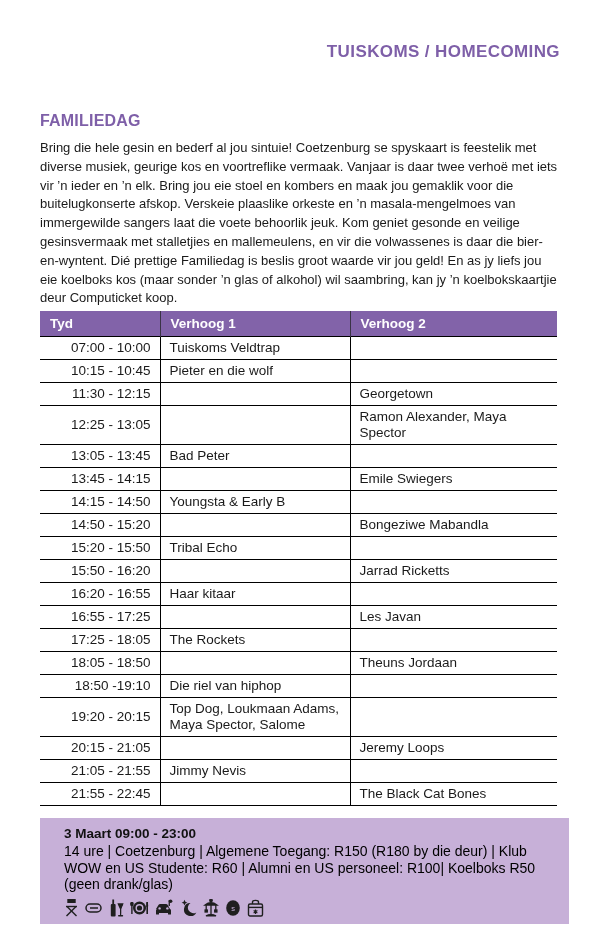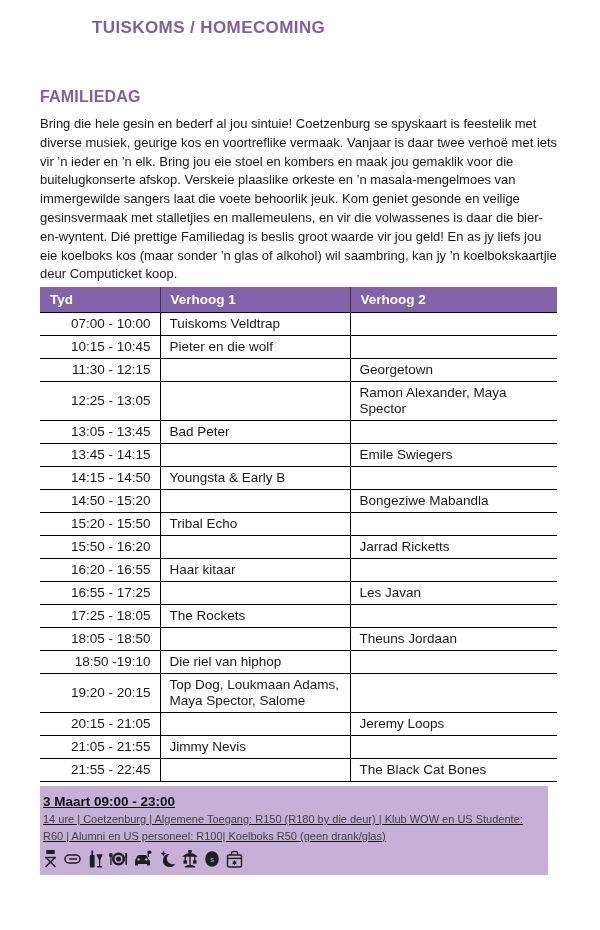--- a/index.html
+++ b/index.html
@@ -2,21 +2,21 @@
 <html><head>
 <meta charset="utf-8">
 <style>
   html,body{margin:0;padding:0;}
   body{
     width:600px;height:930px;background:#ffffff;color:#151515;
     font-family:"Liberation Sans",sans-serif;overflow:hidden;
   }
   .page{padding:0 40px;}
   .doc-title{
-    margin:0;padding-top:18px;padding-left:52px;text-align:left;
+    margin:0;padding-top:42px;padding-left:52px;text-align:right;
     color:#7e5fa8;font-size:17px;font-weight:bold;letter-spacing:.4px;
   }
   .section-heading{
     margin:0;padding-top:50px;color:#7e5fa8;font-size:16px;font-weight:bold;
     letter-spacing:.2px;
   }
   .intro{
     margin:9px 0 0 0;width:521px;font-size:13px;line-height:18.8px;color:#1a1a1a;
   }
   table.schedule{
@@ -32,24 +32,24 @@
     border-top:1.5px solid #000;border-right:1.5px solid #000;
     font-size:13.5px;line-height:16px;padding:3px 9px;color:#1a1a1a;
     overflow:hidden;white-space:normal;
   }
   table.schedule td:last-child{border-right:none;}
   table.schedule td.col-tyd{text-align:right;}
   .w-tyd{width:120px;}
   .w-v1{width:190px;}
   .w-v2{width:207px;}
   .info-box{
-    margin-top:4px;width:493px;background:#c7b0d8;padding:8px 12px 7px 3px;text-decoration:underline;
+    margin-top:12px;width:493px;background:#c7b0d8;padding:8px 12px 7px 24px;
   }
   .info-date{font-size:13.5px;font-weight:bold;color:#111;}
-  .info-details{font-size:11px;line-height:16.6px;margin-top:2px;color:#404040;}
+  .info-details{font-size:14px;line-height:16.6px;margin-top:2px;color:#000000;}
   .icon-row{margin-top:4px;display:flex;align-items:flex-end;gap:6px;height:20px;}
   .icon-row .ic{display:inline-block;height:18px;}
   .icon-row svg{display:block;}
 </style>
 </head>
 <body>
 
 <div class="page">
 
   <div class="doc-title">TUISKOMS / HOMECOMING</div>

